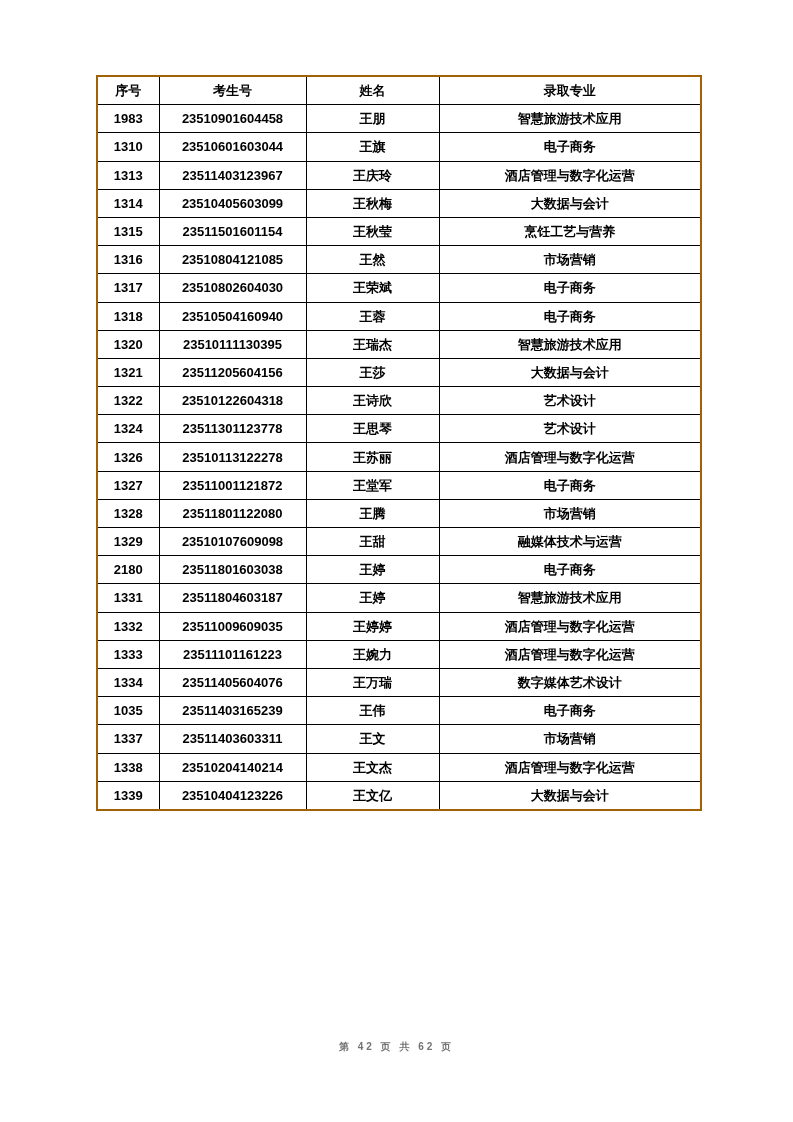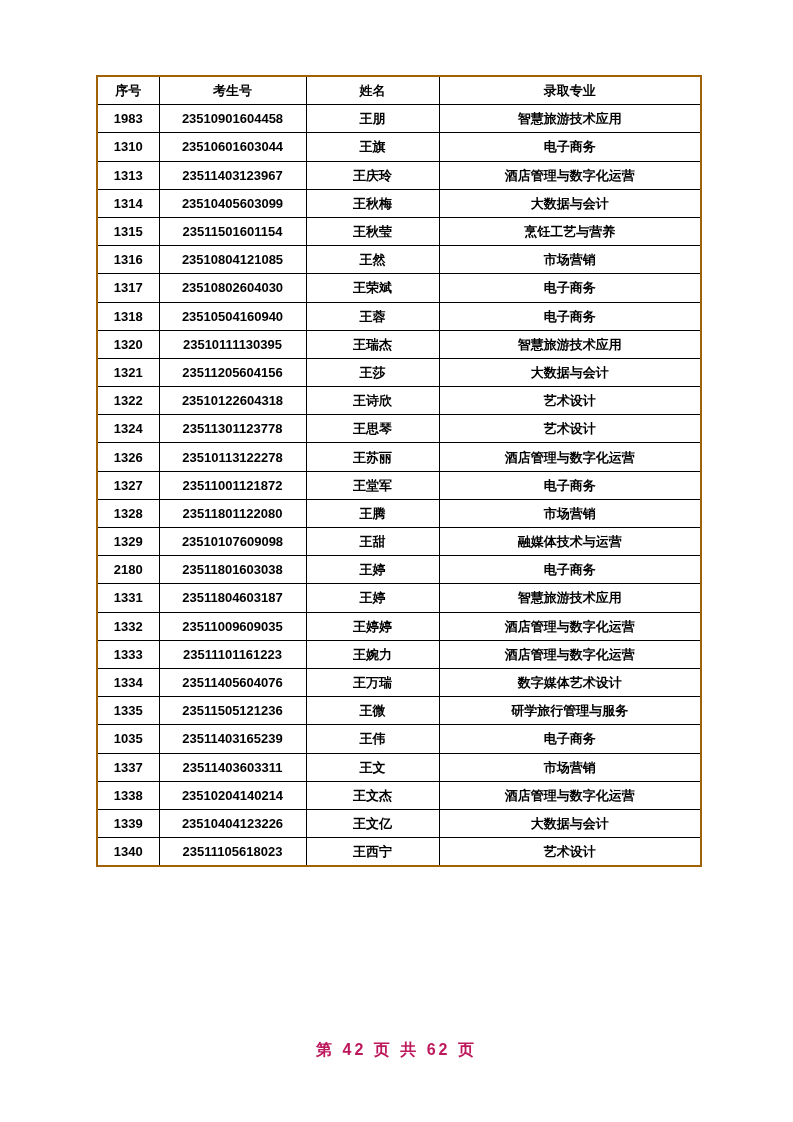--- a/index.html
+++ b/index.html
@@ -46,23 +46,23 @@
   }
   .admission-table td.num {
     letter-spacing: 0px;
   }
   .page-footer {
     position: absolute;
     top: 1040px;
     left: 0;
     width: 100%;
     text-align: center;
-    font-size: 16px;
+    font-size: 10px;
     font-weight: bold;
-    color: #be185d;
+    color: #737373;
     letter-spacing: 3px;
   }
 </style>
 </head>
 <body>
 
 <div class="page">
 
   <table class="admission-table">
     <colgroup>
@@ -200,26 +200,20 @@
           <td>王婉力</td>
           <td>酒店管理与数字化运营</td>
         </tr>
         <tr>
           <td class="num">1334</td>
           <td class="num">23511405604076</td>
           <td>王万瑞</td>
           <td>数字媒体艺术设计</td>
         </tr>
         <tr>
-          <td class="num">1335</td>
-          <td class="num">23511505121236</td>
-          <td>王微</td>
-          <td>研学旅行管理与服务</td>
-        </tr>
-        <tr>
           <td class="num">1035</td>
           <td class="num">23511403165239</td>
           <td>王伟</td>
           <td>电子商务</td>
         </tr>
         <tr>
           <td class="num">1337</td>
           <td class="num">23511403603311</td>
           <td>王文</td>
           <td>市场营销</td>
@@ -229,24 +223,18 @@
           <td class="num">23510204140214</td>
           <td>王文杰</td>
           <td>酒店管理与数字化运营</td>
         </tr>
         <tr>
           <td class="num">1339</td>
           <td class="num">23510404123226</td>
           <td>王文亿</td>
           <td>大数据与会计</td>
         </tr>
-        <tr>
-          <td class="num">1340</td>
-          <td class="num">23511105618023</td>
-          <td>王西宁</td>
-          <td>艺术设计</td>
-        </tr>
       </tbody>
   </table>
 
   <div class="page-footer">第 42 页 共 62 页</div>
 
 </div>
 
 </body></html>

